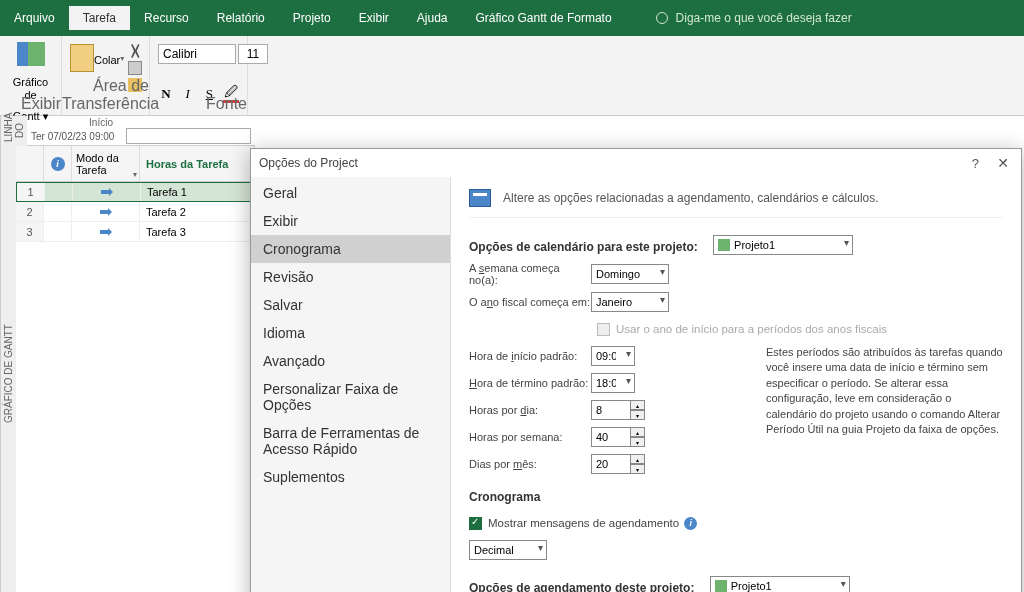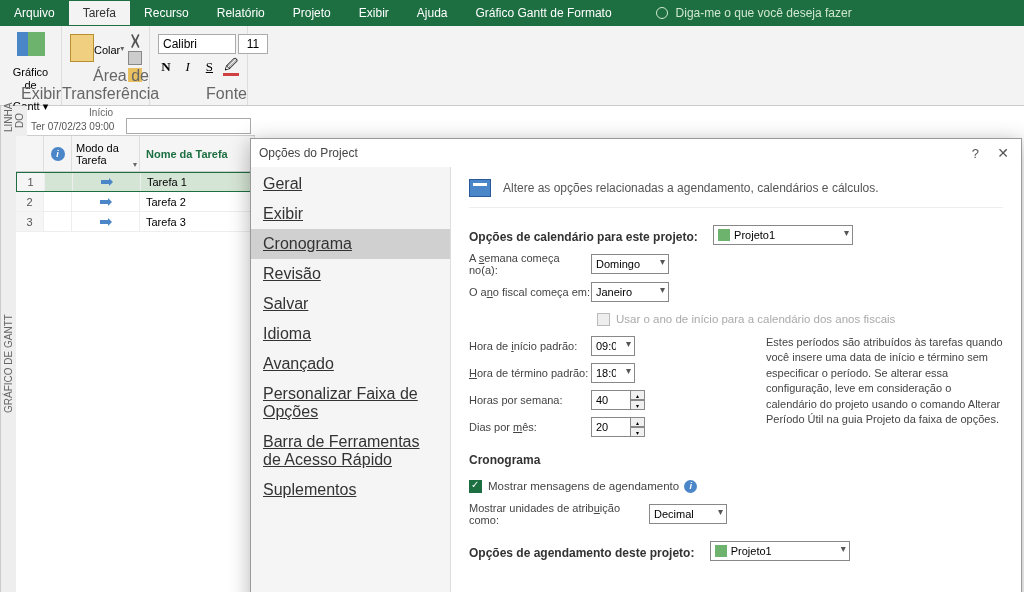--- a/index.html
+++ b/index.html
@@ -1,38 +1,38 @@
 <!DOCTYPE html>
 <html><head>
 <meta charset="utf-8">
 <style>
   * { box-sizing: border-box; font-family: 'Segoe UI', Tahoma, sans-serif; }
   body { margin: 0; width: 1024px; height: 592px; background: #fff; overflow: hidden; font-size: 12px; }
   
   
-  .ribbon-tabs { display: flex; align-items: center; background: #1d6f42; height: 26px; color: #fff; }
+  .ribbon-tabs { display: flex; align-items: center; background: #1d6f42; height: 36px; color: #fff; }
   .ribbon-tab { padding: 5px 14px; cursor: pointer; font-size: 12px; }
   .ribbon-tab.active { background: #f3f3f3; color: #333; }
   .tell-me { display: flex; align-items: center; margin-left: 20px; padding: 4px 10px; color: #d1e7d1; font-size: 12px; }
   .tell-me-bulb { margin-right: 8px; width: 12px; height: 12px; border: 1.5px solid #d1e7d1; border-radius: 50%; position: relative; }
   
   
   .ribbon { display: flex; height: 80px; background: #f3f3f3; border-bottom: 1px solid #ccc; }
   .ribbon-group { display: flex; flex-direction: column; padding: 4px 8px; border-right: 1px solid #ddd; position: relative; }
   .ribbon-group-label { font-size: 16px; color: #666; text-align: right; position: absolute; bottom: 2px; left: 0; right: 0; }
   .gantt-btn { display: flex; flex-direction: column; align-items: center; padding: 2px; gap: 8px; }
   .gantt-icon { width: 28px; height: 24px; background: linear-gradient(to right, #4a86c8 40%, #6db36d 40%); margin-bottom: 2px; }
   .gantt-label { font-size: 11px; line-height: 1.2; text-align: center; }
   .clipboard-grp { display: flex; align-items: flex-start; gap: 4px; padding-top: 4px; }
   .paste-btn { display: flex; flex-direction: row; align-items: center; }
   .paste-icon { width: 24px; height: 28px; background: #f0d080; border: 1px solid #b89030; position: relative; }
   .clip-icons { display: flex; flex-direction: column; gap: 3px; }
   .clip-sm { width: 14px; height: 14px; background: #999; }
   .scissors { background: #555; clip-path: polygon(30% 0, 50% 40%, 70% 0, 80% 5%, 60% 50%, 80% 95%, 70% 100%, 50% 60%, 30% 100%, 20% 95%, 40% 50%, 20% 5%); }
-  .font-grp { display: flex; flex-direction: column; gap: 4px; padding-top: 4px; }
+  .font-grp { display: flex; flex-direction: column; gap: 21px; padding-top: 4px; }
   .font-row1 { display: flex; gap: 2px; }
   .font-select { width: 78px; height: 20px; border: 1px solid #aaa; font-size: 12px; padding: 1px 4px; background: #fff; }
   .font-size { width: 30px; height: 20px; border: 1px solid #aaa; font-size: 12px; text-align: center; background: #fff; }
   .font-row2 { display: flex; gap: 6px; align-items: center; }
   .fmt-btn { width: 18px; height: 18px; display: flex; align-items: center; justify-content: center; font-family: 'Times New Roman', serif; font-size: 13px; cursor: pointer; }
   .bold { font-weight: bold; }
   .italic { font-style: italic; }
   .underline { text-decoration: underline; }
   
   
@@ -56,21 +56,21 @@
   .cell-name { flex: 1; border-right: 1px solid #eee; padding: 0 6px; display: flex; align-items: center; font-size: 11px; }
   
   
   .dialog { position: absolute; left: 250px; top: 32px; width: 772px; height: 558px; background: #fff; border: 1px solid #999; box-shadow: 0 4px 20px rgba(0,0,0,0.3); display: flex; flex-direction: column; }
   .dialog-title { display: flex; align-items: center; height: 28px; padding: 0 8px; font-size: 12px; color: #444; }
   .dialog-title-txt { flex: 1; }
   .dialog-close { width: 20px; height: 20px; display: flex; align-items: center; justify-content: center; cursor: pointer; font-size: 14px; color: #555; }
   .dialog-help { margin-right: 14px; font-size: 13px; color: #555; cursor: pointer; }
   .dialog-body { display: flex; flex: 1; overflow: hidden; }
   .dialog-nav { width: 200px; background: #f5f5f5; border-right: 1px solid #ddd; padding: 2px 0; }
-  .nav-item { padding: 6px 12px; font-size: 16px; color: #333; cursor: pointer; text-decoration: underline; }
+  .nav-item { padding: 6px 12px; font-size: 14px; color: #333; cursor: pointer; }
   .nav-item.active { background: #d0d0d0; }
   .dialog-content { flex: 1; overflow-y: auto; padding: 12px 18px; position: relative; }
   .dialog-content::-webkit-scrollbar { width: 14px; }
   .dialog-content::-webkit-scrollbar-thumb { background: #c0c0c0; }
   .dialog-content::-webkit-scrollbar-track { background: #f0f0f0; }
   
   .content-header { display: flex; align-items: center; gap: 12px; padding-bottom: 10px; border-bottom: 1px solid #eee; margin-bottom: 12px; }
   .header-icon { width: 22px; height: 18px; background: #4a86c8; border: 1px solid #2a5a9a; position: relative; }
   .header-icon::after { content: ''; position: absolute; top: 3px; left: 3px; right: 3px; height: 3px; background: #fff; }
   .header-txt { font-size: 12px; color: #555; }
@@ -183,21 +183,21 @@
       <div class="grid-table" style="width:228px">
         <div class="grid-header">
           <div class="col-num"></div>
           <div class="col-info">
               <span class="info-circle">i</span>
             </div>
           <div class="col-mode">
               <span>Modo da Tarefa</span>
               <span class="mode-dd">▾</span>
             </div>
-          <div class="col-name">Nome da Tarefa</div>
+          <div class="col-name">Horas da Tarefa</div>
         </div>
         <div class="grid-row sel">
           <div class="cell-num">1</div>
           <div class="cell-info"></div>
           <div class="cell-mode">
               <span class="mode-icon"><svg viewBox="0 0 14 12">
                   <rect x="1" y="4" width="8" height="4" fill="#4a86c8"></rect>
                   <path d="M9 2 L13 6 L9 10 Z" fill="#4a86c8"></path>
                 </svg></span>
             </div>
@@ -265,32 +265,42 @@
         <div class="form-row">
           <span class="form-label">A <span class="underl">s</span>emana começa no(a):</span>
           <span class="sel-wrap"><select class="form-select w80"><option>Domingo</option></select></span>
         </div>
         <div class="form-row">
           <span class="form-label">O a<span class="underl">n</span>o fiscal começa em:</span>
           <span class="sel-wrap"><select class="form-select w80"><option>Janeiro</option></select></span>
         </div>
         <div class="form-row" style="margin-left:128px">
           <span class="chk disabled"></span>
-          <span class="chk-label disabled">Usar o ano de início para a calendário dos anos fiscais</span>
+          <span class="chk-label disabled">Usar o ano de início para a períodos dos anos fiscais</span>
         </div>
 
         <div class="two-col">
           <div class="col-left">
             <div class="form-row">
               <span class="form-label">Hora de <span class="underl">i</span>nício padrão:</span>
               <span class="sel-wrap"><select class="form-select" style="width:44px"><option>09:00</option></select></span>
             </div>
             <div class="form-row">
               <span class="form-label"><span class="underl">H</span>ora de término padrão:</span>
               <span class="sel-wrap"><select class="form-select" style="width:44px"><option>18:00</option></select></span>
+            </div>
+            <div class="form-row">
+              <span class="form-label">Horas por <span class="underl">d</span>ia:</span>
+              <span class="spin-wrap">
+                  <input class="form-spin" value="8" style="">
+                  <span class="spin-btns">
+                    <span class="spin-up">▴</span>
+                    <span class="spin-dn">▾</span>
+                  </span>
+                </span>
             </div>
             <div class="form-row">
               <span class="form-label">Horas por semana:</span>
               <span class="spin-wrap">
                   <input class="form-spin" value="40" style="">
                   <span class="spin-btns">
                     <span class="spin-up">▴</span>
                     <span class="spin-dn">▾</span>
                   </span>
                 </span>
@@ -311,21 +321,20 @@
           </div>
         </div>
 
         <div class="section-title">Cronograma</div>
         <div class="form-row">
           <span class="chk checked"></span>
           <span class="chk-label">Mostrar mensagens de agendamento</span>
           <span class="info-i">i</span>
         </div>
         <div class="form-row">
-          <span class="form-label" style="width:180px">Mostrar unidades de atrib<span class="underl">u</span>ição como:</span>
           <span class="sel-wrap"><select class="form-select w80"><option>Decimal</option></select></span>
         </div>
 
         <div style="margin-top:10px">
           <span class="section-title inline">Opções de agendamento deste projeto:</span>
           <span class="sel-wrap"><span class="proj-sel">
                 <span class="pj-icon"></span>
                 <span>Projeto1</span>
               </span></span>
         </div>

